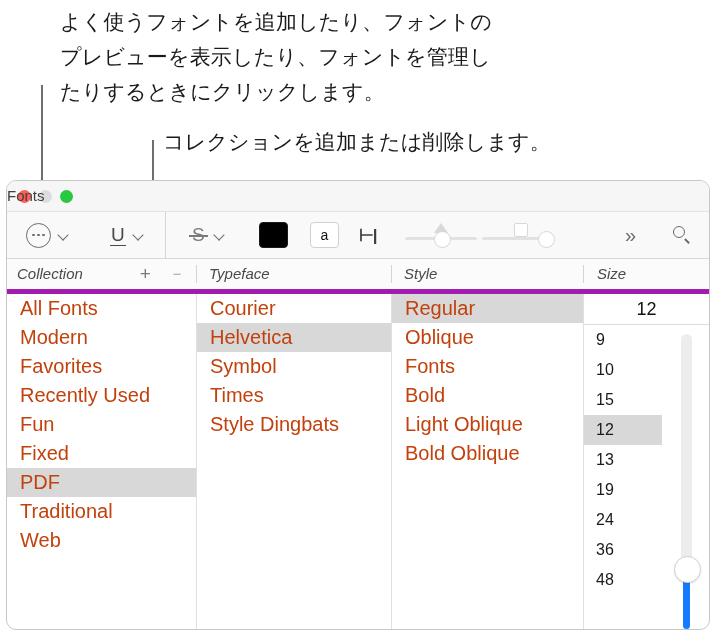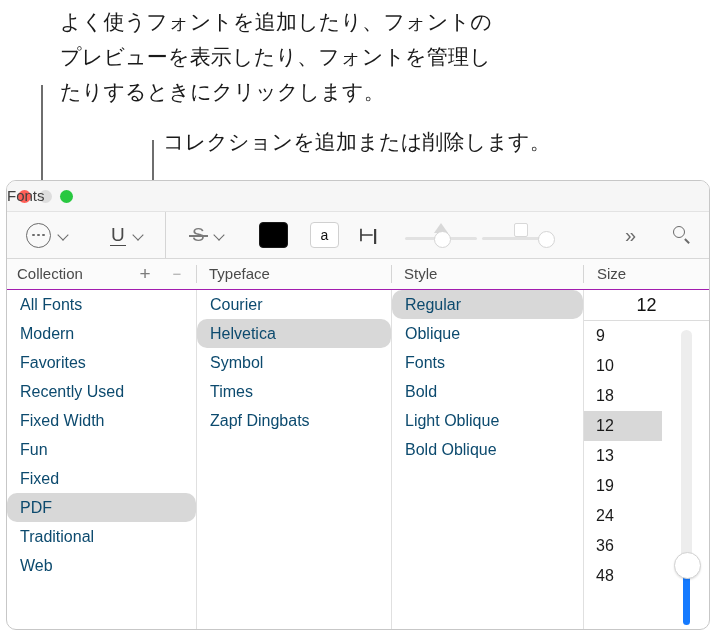--- a/index.html
+++ b/index.html
@@ -240,21 +240,22 @@
     font-weight: bold;
     color: #3c3c3c;
     letter-spacing: -1px;
   }
 
   
   .colheads {
     position: relative;
     height: 30px;
     background: #fbfbfb;
-    border-bottom: 1px solid #a21caf;
+    border-bottom: 5px solid #a21caf;
+    font-style: italic;
   }
   .colhead {
     position: absolute;
     top: 0;
     height: 30px;
     line-height: 30px;
     font-size: 15px;
     color: #4a4a4a;
   }
   .colhead-div {
@@ -290,26 +291,26 @@
   .pane-div {
     position: absolute;
     top: 0;
     bottom: 0;
     width: 1px;
     background: #e0e0e0;
   }
   .row {
     height: 29px;
     line-height: 29px;
-    font-size: 16px;
-    color: #0c4a6e;
+    font-size: 20px;
+    color: #c2410c;
     padding-left: 13px;
     white-space: nowrap;
   }
-  .row.selected { background: #d8d8d8; border-radius: 10px; }
+  .row.selected { background: #d8d8d8; }
 
   .size-field {
     height: 30px;
     line-height: 30px;
     text-align: center;
     font-size: 18px;
     color: #111111;
     border-bottom: 1px solid #dcdcdc;
     background: #ffffff;
   }
@@ -458,53 +459,52 @@
     <div class="colhead" style="left:590px;">Size</div>
   </div>
 
   <div class="panes">
 
     <div class="pane" style="left:0; width:189px;">
       <div class="row">All Fonts</div>
       <div class="row">Modern</div>
       <div class="row">Favorites</div>
       <div class="row">Recently Used</div>
-      <div class="row">Fixed Width</div>
       <div class="row">Fun</div>
       <div class="row">Fixed</div>
       <div class="row selected">PDF</div>
       <div class="row">Traditional</div>
       <div class="row">Web</div>
     </div>
     <div class="pane-div" style="left:189px;"></div>
 
     <div class="pane" style="left:190px; width:194px;">
       <div class="row">Courier</div>
       <div class="row selected">Helvetica</div>
       <div class="row">Symbol</div>
       <div class="row">Times</div>
-      <div class="row">Zapf Dingbats</div>
+      <div class="row">Style Dingbats</div>
     </div>
     <div class="pane-div" style="left:384px;"></div>
 
     <div class="pane" style="left:385px; width:191px;">
       <div class="row selected">Regular</div>
       <div class="row">Oblique</div>
       <div class="row">Fonts</div>
       <div class="row">Bold</div>
       <div class="row">Light Oblique</div>
       <div class="row">Bold Oblique</div>
     </div>
     <div class="pane-div" style="left:576px;"></div>
 
     <div class="pane" style="left:577px; right:0;">
       <div class="size-field">12</div>
       <div class="size-row">9</div>
       <div class="size-row">10</div>
-      <div class="size-row">18</div>
+      <div class="size-row">15</div>
       <div class="size-row selected">12</div>
       <div class="size-row">13</div>
       <div class="size-row">19</div>
       <div class="size-row">24</div>
       <div class="size-row">36</div>
       <div class="size-row">48</div>
 
       <div class="vslider">
         <div class="vtrack-top"></div>
         <div class="vtrack-bot"></div>

